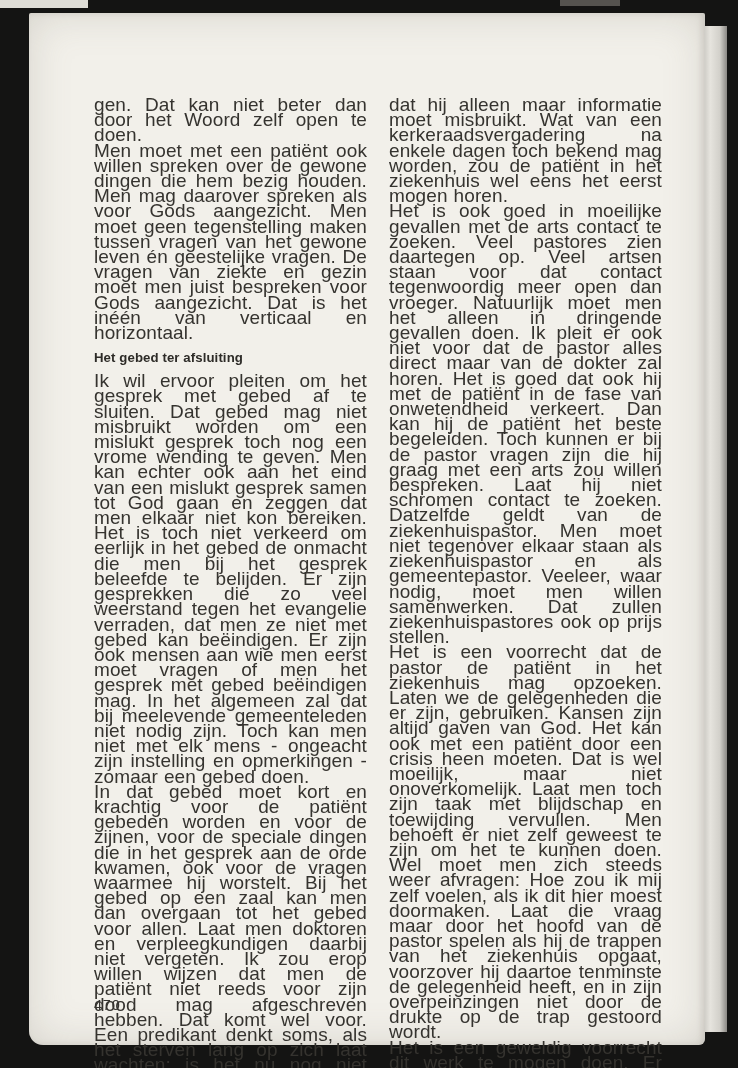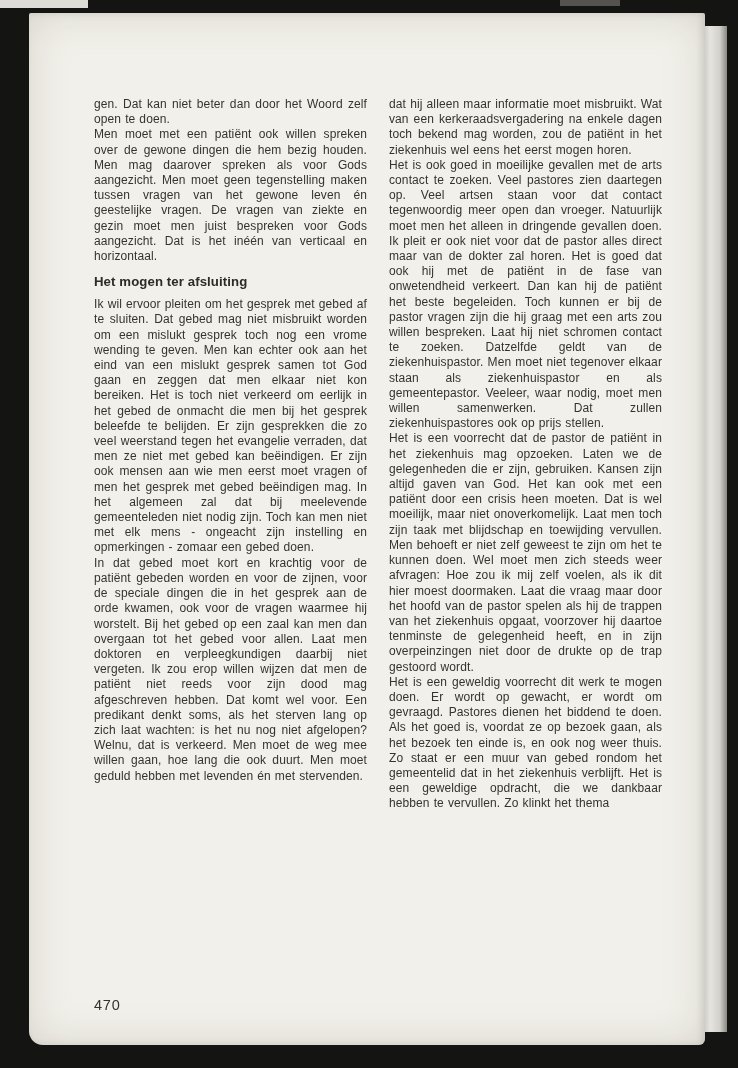--- a/index.html
+++ b/index.html
@@ -50,21 +50,21 @@
     width: 568px;
     display: flex;
     gap: 22px;
   }
   .column {
     width: 273px;
     color: #35332f;
   }
   .column p {
     margin: 0;
-    font-size: 12px;
+    font-size: 19px;
     line-height: 15.2px;
     text-align: justify;
     letter-spacing: 0.1px;
     word-spacing: 0.6px;
   }
   .column h3 {
     margin: 10px 0 8px 0;
     font-size: 13.2px;
     line-height: 15px;
     font-weight: bold;
@@ -85,21 +85,21 @@
 <div class="scan">
   <div class="top-sliver"></div>
   <div class="top-sliver-right"></div>
   <div class="page-edge-strip"></div>
 
   <div class="paper">
     <div class="text-area">
       <div class="column">
           <p>gen. Dat kan niet beter dan door het Woord zelf open te doen.</p>
           <p>Men moet met een patiënt ook willen spreken over de gewone dingen die hem bezig houden. Men mag daarover spreken als voor Gods aangezicht. Men moet geen tegenstelling maken tussen vragen van het gewone leven én geestelijke vragen. De vragen van ziekte en gezin moet men juist bespreken voor Gods aangezicht. Dat is het inéén van verticaal en horizontaal.</p>
-          <h3>Het mogen ter afsluiting</h3>
+          <h3>Het gebed ter afsluiting</h3>
           <p>Ik wil ervoor pleiten om het gesprek met gebed af te sluiten. Dat gebed mag niet misbruikt worden om een mislukt gesprek toch nog een vrome wending te geven. Men kan echter ook aan het eind van een mislukt gesprek samen tot God gaan en zeggen dat men elkaar niet kon bereiken. Het is toch niet verkeerd om eerlijk in het gebed de onmacht die men bij het gesprek beleefde te belijden. Er zijn gesprekken die zo veel weerstand tegen het evangelie verraden, dat men ze niet met gebed kan beëindigen. Er zijn ook mensen aan wie men eerst moet vragen of men het gesprek met gebed beëindigen mag. In het algemeen zal dat bij meelevende gemeenteleden niet nodig zijn. Toch kan men niet met elk mens - ongeacht zijn instelling en opmerkingen - zomaar een gebed doen.</p>
           <p>In dat gebed moet kort en krachtig voor de patiënt gebeden worden en voor de zijnen, voor de speciale dingen die in het gesprek aan de orde kwamen, ook voor de vragen waarmee hij worstelt. Bij het gebed op een zaal kan men dan overgaan tot het gebed voor allen. Laat men doktoren en verpleegkundigen daarbij niet vergeten. Ik zou erop willen wijzen dat men de patiënt niet reeds voor zijn dood mag afgeschreven hebben. Dat komt wel voor. Een predikant denkt soms, als het sterven lang op zich laat wachten: is het nu nog niet afgelopen? Welnu, dat is verkeerd. Men moet de weg mee willen gaan, hoe lang die ook duurt. Men moet geduld hebben met levenden én met stervenden.</p>
         </div>
       <div class="column">
           <p>dat hij alleen maar informatie moet misbruikt. Wat van een kerkeraadsvergadering na enkele dagen toch bekend mag worden, zou de patiënt in het ziekenhuis wel eens het eerst mogen horen.</p>
           <p>Het is ook goed in moeilijke gevallen met de arts contact te zoeken. Veel pastores zien daartegen op. Veel artsen staan voor dat contact tegenwoordig meer open dan vroeger. Natuurlijk moet men het alleen in dringende gevallen doen. Ik pleit er ook niet voor dat de pastor alles direct maar van de dokter zal horen. Het is goed dat ook hij met de patiënt in de fase van onwetendheid verkeert. Dan kan hij de patiënt het beste begeleiden. Toch kunnen er bij de pastor vragen zijn die hij graag met een arts zou willen bespreken. Laat hij niet schromen contact te zoeken. Datzelfde geldt van de ziekenhuispastor. Men moet niet tegenover elkaar staan als ziekenhuispastor en als gemeentepastor. Veeleer, waar nodig, moet men willen samenwerken. Dat zullen ziekenhuispastores ook op prijs stellen.</p>
           <p>Het is een voorrecht dat de pastor de patiënt in het ziekenhuis mag opzoeken. Laten we de gelegenheden die er zijn, gebruiken. Kansen zijn altijd gaven van God. Het kan ook met een patiënt door een crisis heen moeten. Dat is wel moeilijk, maar niet onoverkomelijk. Laat men toch zijn taak met blijdschap en toewijding vervullen. Men behoeft er niet zelf geweest te zijn om het te kunnen doen. Wel moet men zich steeds weer afvragen: Hoe zou ik mij zelf voelen, als ik dit hier moest doormaken. Laat die vraag maar door het hoofd van de pastor spelen als hij de trappen van het ziekenhuis opgaat, voorzover hij daartoe tenminste de gelegenheid heeft, en in zijn overpeinzingen niet door de drukte op de trap gestoord wordt.</p>
           <p>Het is een geweldig voorrecht dit werk te mogen doen. Er wordt op gewacht, er wordt om gevraagd. Pastores dienen het biddend te doen. Als het goed is, voordat ze op bezoek gaan, als het bezoek ten einde is, en ook nog weer thuis. Zo staat er een muur van gebed rondom het gemeentelid dat in het ziekenhuis verblijft. Het is een geweldige opdracht, die we dankbaar hebben te vervullen. Zo klinkt het thema</p>
         </div>
     </div>

